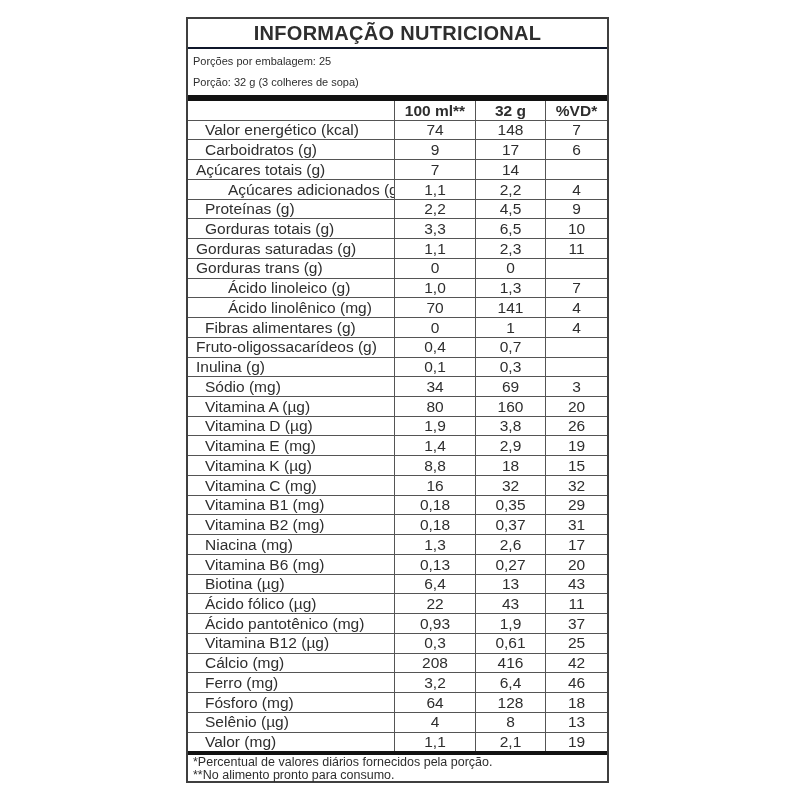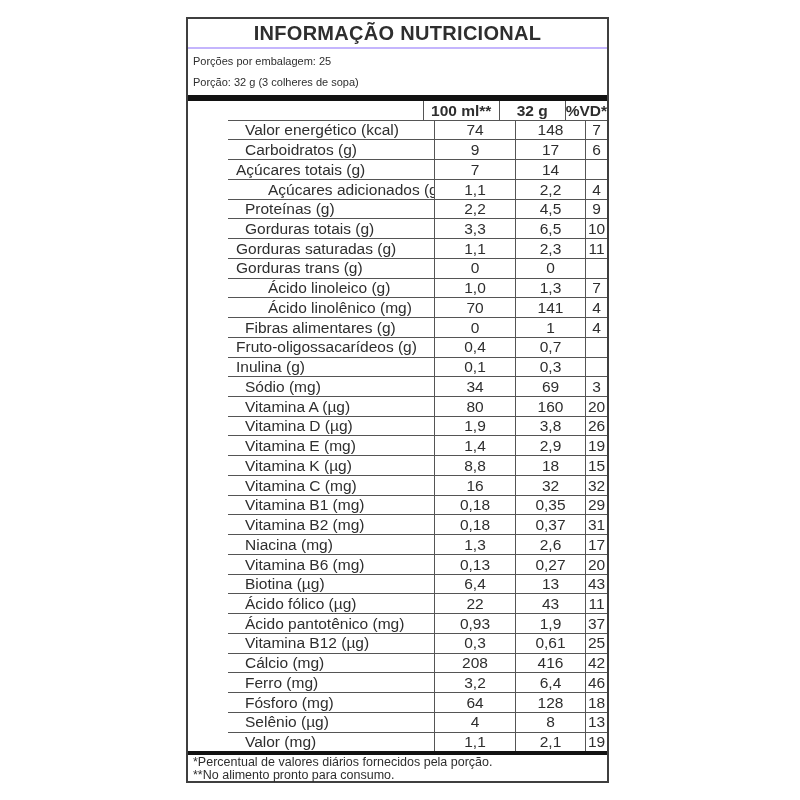--- a/index.html
+++ b/index.html
@@ -19,40 +19,39 @@
     border: 2px solid #3f3f3f;
     background: #ffffff;
     display: flex;
     flex-direction: column;
   }
 
   .title {
     flex: 0 0 30px;
     display: flex; align-items: center; justify-content: center;
     font-size: 20px; font-weight: bold; letter-spacing: 0.3px;
-    border-bottom: 2px solid #c4b5fd;
+    border-bottom: 2px solid #0f172a;
   }
 
   .serving {
     flex: 0 0 46px;
     padding: 2px 4px 0 5px;
     font-size: 11px;
     line-height: 21px;
     white-space: nowrap;
   }
 
   .bar { flex: 0 0 auto; background: #121212; }
   .bar-top { height: 6px; }
   .bar-bottom { height: 4px; }
 
   .ntable {
     flex: 1 1 auto;
     display: flex;
     flex-direction: column;
-    margin-left: 40px;
   }
   .nrow {
     flex: 1 1 0;
     display: flex;
     align-items: center;
     border-top: 1px solid #555555;
     font-size: 15.5px;
     line-height: 1;
   }
   .nrow.header { border-top: none; font-weight: bold; }

